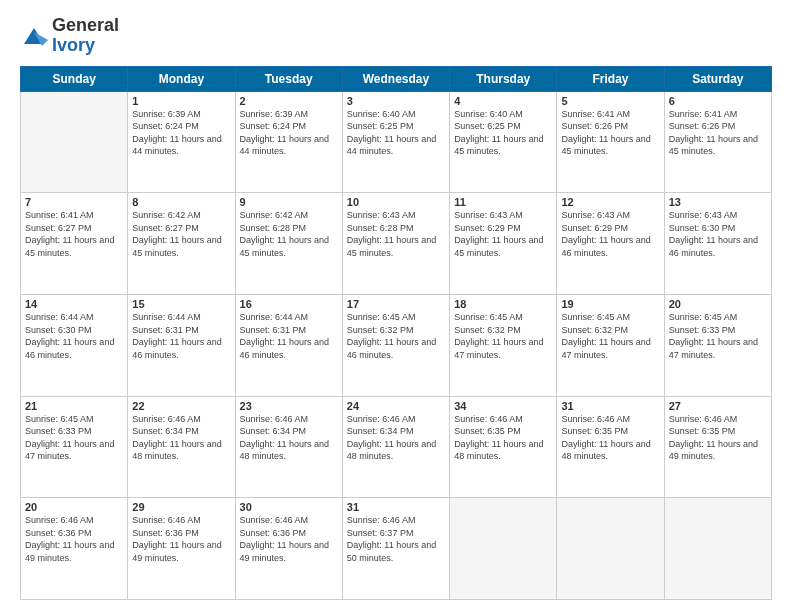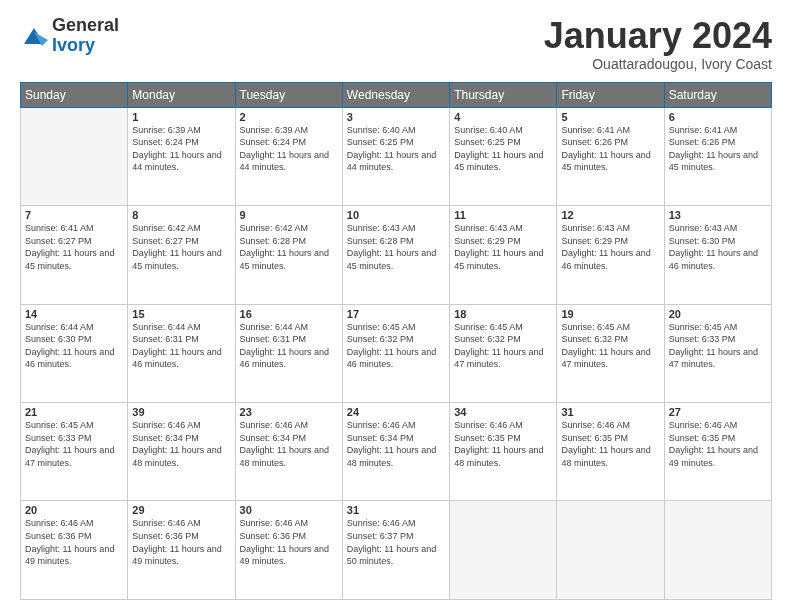--- a/index.html
+++ b/index.html
@@ -61,27 +61,27 @@
       font-size: 14px;
       color: #555;
     }
     .calendar {
       border: 1px solid #ccc;
       width: 100%;
       border-collapse: collapse;
       flex: 1;
     }
     .calendar th {
-      background: #737373;
+      background: #0369a1;
       color: #fff;
       font-size: 12px;
-      font-weight: normal;
+      font-weight: bold;
       padding: 5px 4px;
       border: 1px solid #1a6ab0;
-      text-align: left;
+      text-align: center;
     }
     .calendar td {
       border: 1px solid #ccc;
       vertical-align: top;
       padding: 3px 4px;
       font-size: 9.5px;
       color: #333;
       width: calc(100% / 7);
       background: #fff;
     }
@@ -111,24 +111,20 @@
     <div class="logo">
       <svg class="logo-icon" viewBox="0 0 28 28" xmlns="http://www.w3.org/2000/svg">
         <polygon points="4,22 14,6 24,22" fill="#1a6ab0"></polygon>
         <polygon points="14,10 22,24 28,18" fill="#4a9ad4"></polygon>
       </svg>
       <div class="logo-text">
         <span class="logo-general">General</span>
         <span class="logo-blue">Ivory</span>
       </div>
     </div>
-    <div class="title-block">
-      <div class="month-title">January 2024</div>
-      <div class="subtitle">Ouattaradougou, Ivory Coast</div>
-    </div>
   </div>
 
   <table class="calendar">
     <thead>
       <tr>
       <th>Sunday</th>
           <th>Monday</th>
           <th>Tuesday</th>
           <th>Wednesday</th>
           <th>Thursday</th>
@@ -223,21 +219,21 @@
             <span class="day-num">20</span>
             <div class="day-info">Sunrise: 6:45 AM<br>Sunset: 6:33 PM<br>Daylight: 11 hours and 47 minutes.</div>
           </td>
         </tr>
         <tr>
           <td>
             <span class="day-num">21</span>
             <div class="day-info">Sunrise: 6:45 AM<br>Sunset: 6:33 PM<br>Daylight: 11 hours and 47 minutes.</div>
           </td>
           <td>
-            <span class="day-num">39</span>
+            <span class="day-num">22</span>
             <div class="day-info">Sunrise: 6:46 AM<br>Sunset: 6:34 PM<br>Daylight: 11 hours and 48 minutes.</div>
           </td>
           <td>
             <span class="day-num">23</span>
             <div class="day-info">Sunrise: 6:46 AM<br>Sunset: 6:34 PM<br>Daylight: 11 hours and 48 minutes.</div>
           </td>
           <td>
             <span class="day-num">24</span>
             <div class="day-info">Sunrise: 6:46 AM<br>Sunset: 6:34 PM<br>Daylight: 11 hours and 48 minutes.</div>
           </td>

